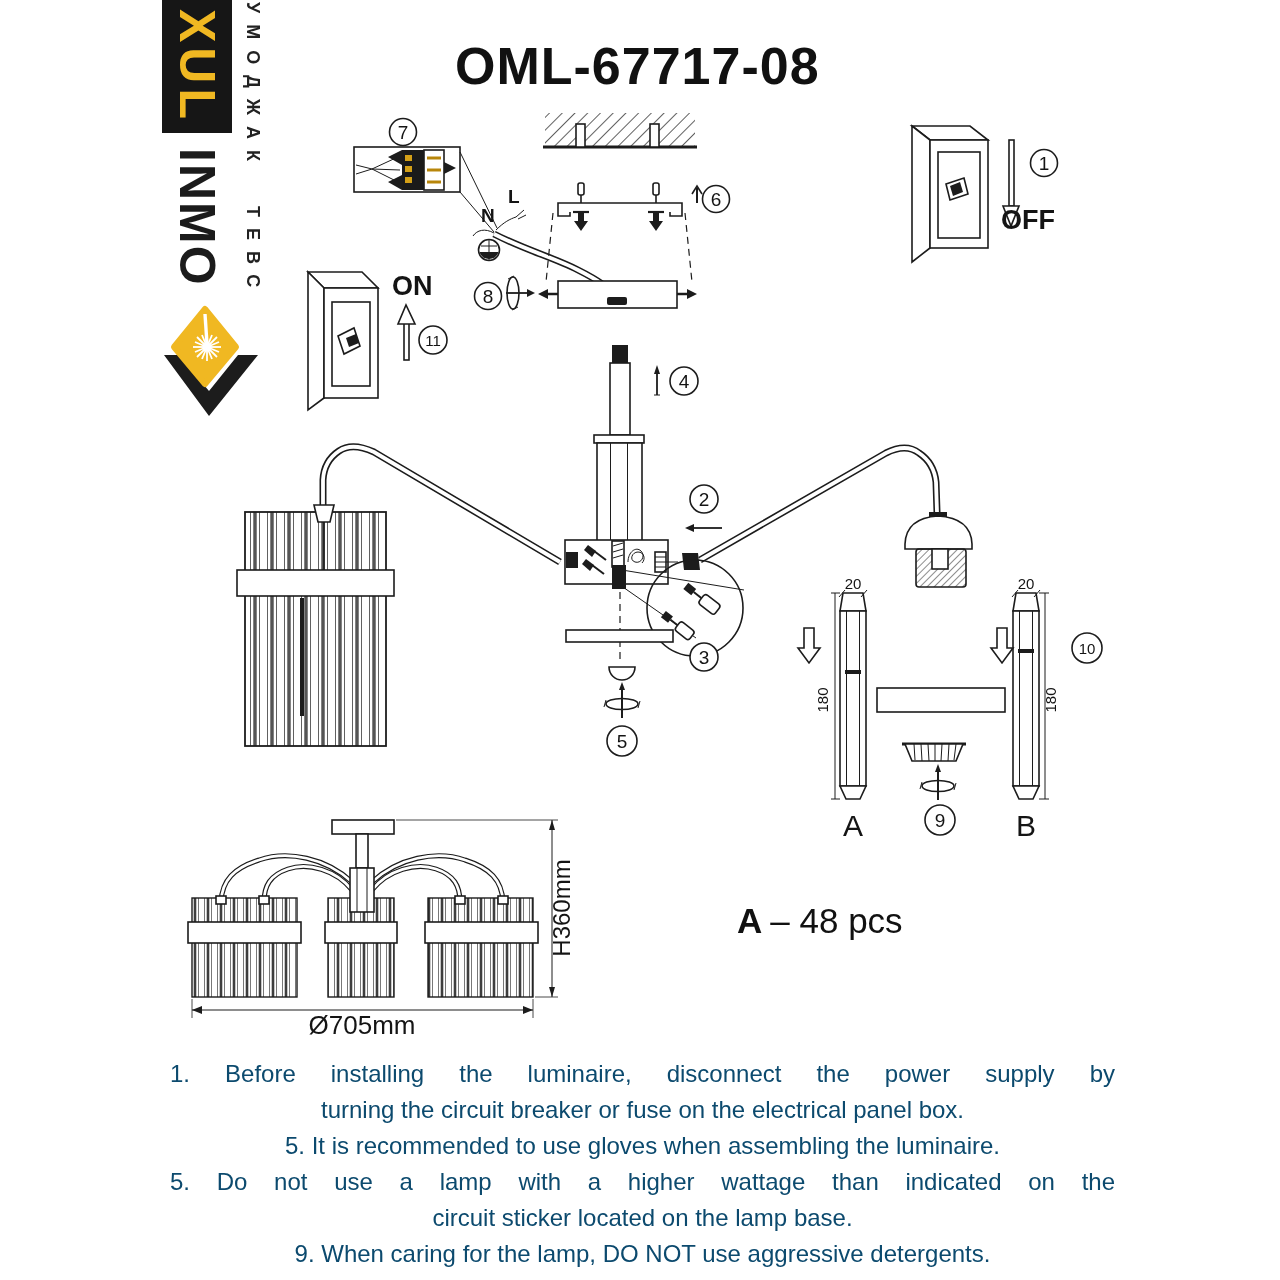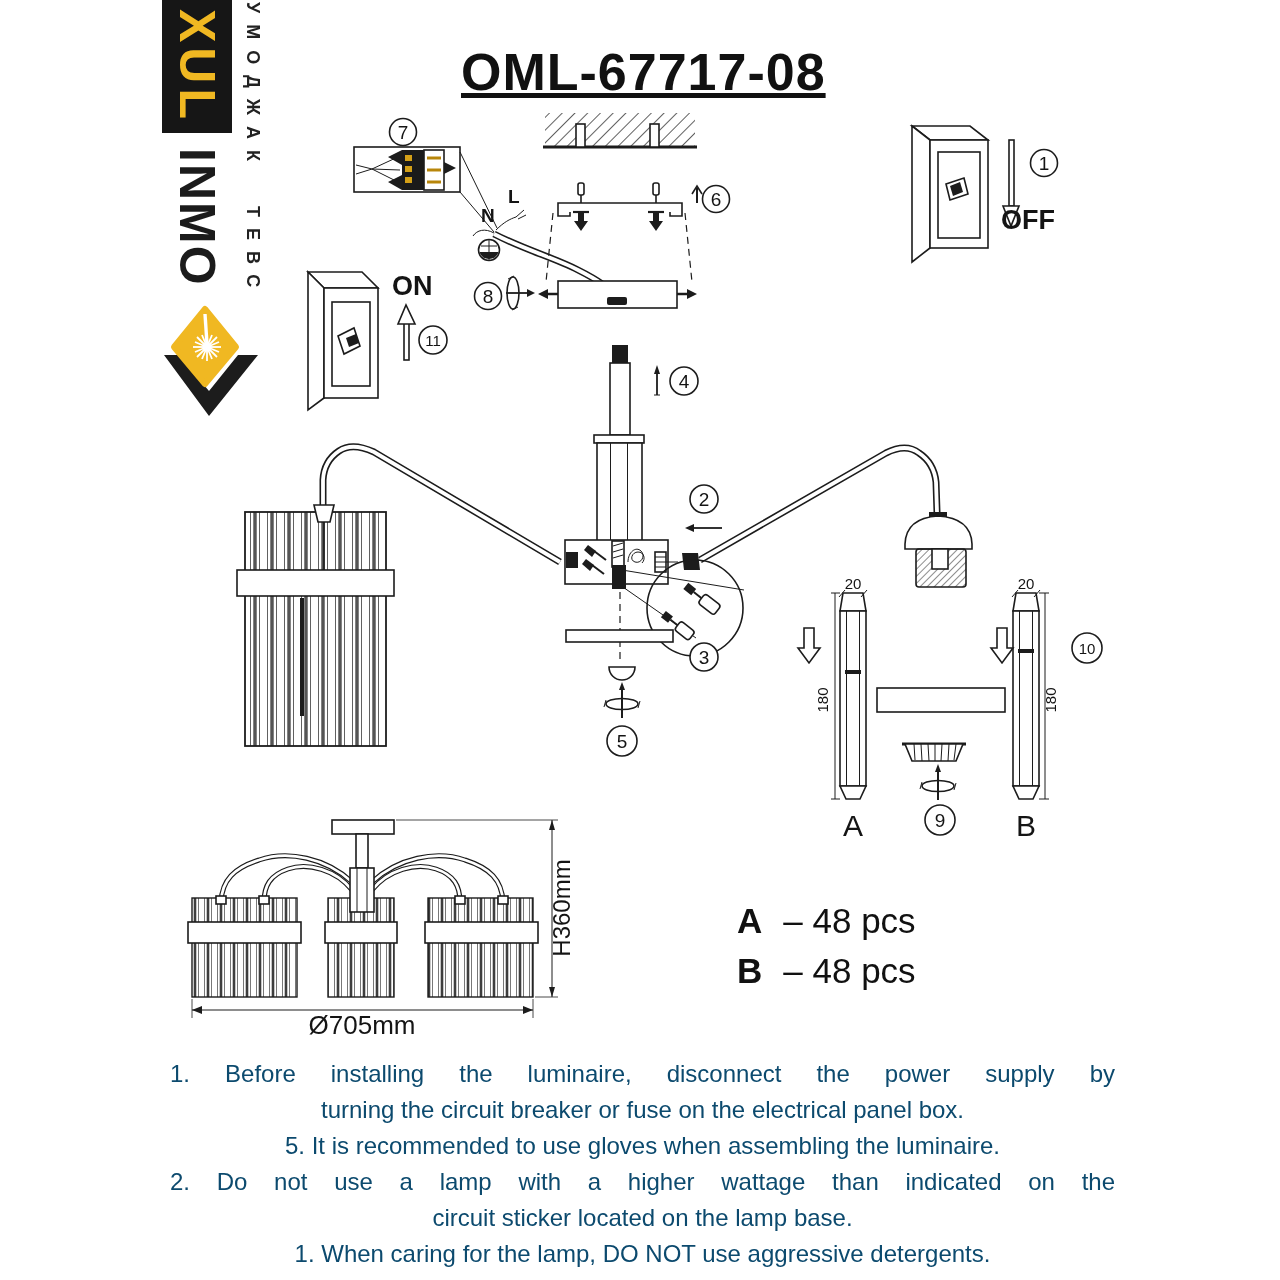--- a/index.html
+++ b/index.html
@@ -15,21 +15,21 @@
              display:flex;align-items:center;justify-content:center;}
   .omni-txt{font-size:50px;font-weight:bold;color:#1b1b1b;letter-spacing:2px;}
   .slogan-wrap{left:237px;top:2px;width:30px;height:312px;
                display:flex;align-items:flex-start;justify-content:center;}
   .slogan-txt{font-size:18px;font-weight:bold;color:#222;letter-spacing:11px;word-spacing:18px;}
   
   .title{left:455px;top:36px;font-size:52px;font-weight:bold;letter-spacing:1px;color:#111;}
   
   .qty{left:737px;top:896px;font-size:35px;color:#111;line-height:50px;}
   .qty .part{font-weight:bold;}
-  .qty .amount{font-weight:normal;margin-left:21px;}
+  .qty .amount{font-weight:normal;margin-left:8px;}
   
   .instructions{left:170px;top:1056px;width:945px;font-size:24px;line-height:36px;color:#0c4a6e;}
   .iline{white-space:normal;text-align:center;}
   .stretch{text-align:justify;text-align-last:justify;}
   
   #diagram{left:0;top:0;}
   #diagram .ln{fill:none;stroke:#1c1c1c;stroke-width:1.6px;}
   #diagram .thk{fill:none;stroke:#1c1c1c;stroke-width:3px;}
   #diagram .fw{fill:#fff;stroke:#1c1c1c;stroke-width:1.6px;}
   #diagram .fb{fill:#1c1c1c;stroke:none;}
@@ -60,21 +60,21 @@
   <div class="abs lux-box">
     <span class="vtext lux-txt">XUL</span>
   </div>
   <div class="abs omni-wrap">
     <span class="vtext omni-txt">INMO</span>
   </div>
   <div class="abs slogan-wrap">
     <span class="vtext slogan-txt">УМОДЖАК ТЕВС</span>
   </div>
 
-  <h1 class="abs title" style="margin:6px;text-decoration:underline;">OML-67717-08</h1>
+  <h1 class="abs title" style="margin:0;">OML-67717-08</h1>
 
   <svg id="diagram" class="abs" width="1280" height="1060" viewBox="0 0 1280 1060">
     <defs>
       <pattern id="hatch45" width="9" height="9" patternUnits="userSpaceOnUse" patternTransform="rotate(45)">
         <line x1="0" y1="0" x2="0" y2="9" stroke="#1c1c1c" stroke-width="1.4"></line>
       </pattern>
       <pattern id="hatch5" width="5" height="5" patternUnits="userSpaceOnUse" patternTransform="rotate(45)">
         <line x1="0" y1="0" x2="0" y2="5" stroke="#1c1c1c" stroke-width="1"></line>
       </pattern>
       <pattern id="bars17" width="17" height="12" patternUnits="userSpaceOnUse">
@@ -458,27 +458,24 @@
       <polygon class="fb" points="202,1006 202,1014 192,1010"></polygon>
       <polygon class="fb" points="523,1006 523,1014 533,1010"></polygon>
       <text class="dimB" x="362" y="1034">Ø705mm</text>
     </g>
   </svg>
 
   <div class="abs qty">
     <div>
       <span class="part">A</span><span class="amount">– 48 pcs</span>
     </div>
-    <div>
-      <span class="part">B</span><span class="amount">– 48 pcs</span>
-    </div>
   </div>
 
   <div class="abs instructions">
     <div class="iline stretch">1. Before installing the luminaire, disconnect the power supply by</div>
     <div class="iline">turning the circuit breaker or fuse on the electrical panel box.</div>
     <div class="iline">5. It is recommended to use gloves when assembling the luminaire.</div>
-    <div class="iline stretch">2. Do not use a lamp with a higher wattage than indicated on the</div>
+    <div class="iline stretch">5. Do not use a lamp with a higher wattage than indicated on the</div>
     <div class="iline">circuit sticker located on the lamp base.</div>
-    <div class="iline">1. When caring for the lamp, DO NOT use aggressive detergents.</div>
+    <div class="iline">9. When caring for the lamp, DO NOT use aggressive detergents.</div>
   </div>
 
 </div>
 
 </body></html>

